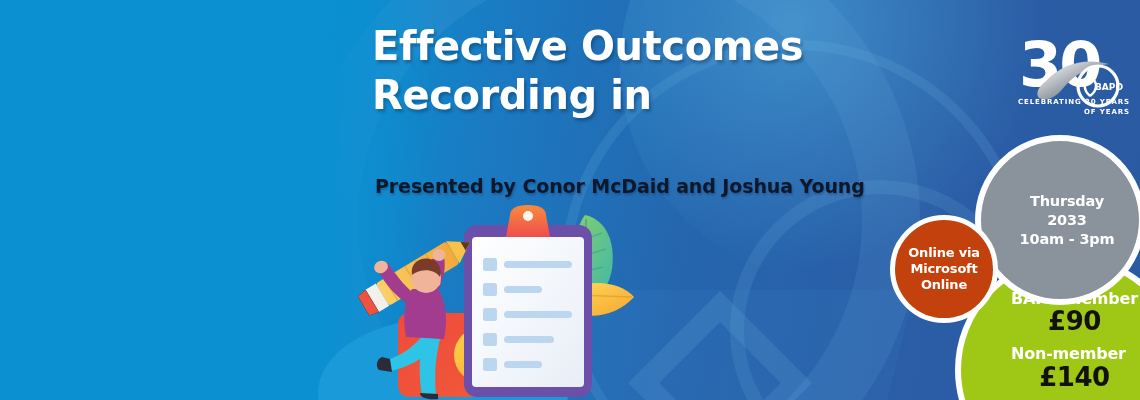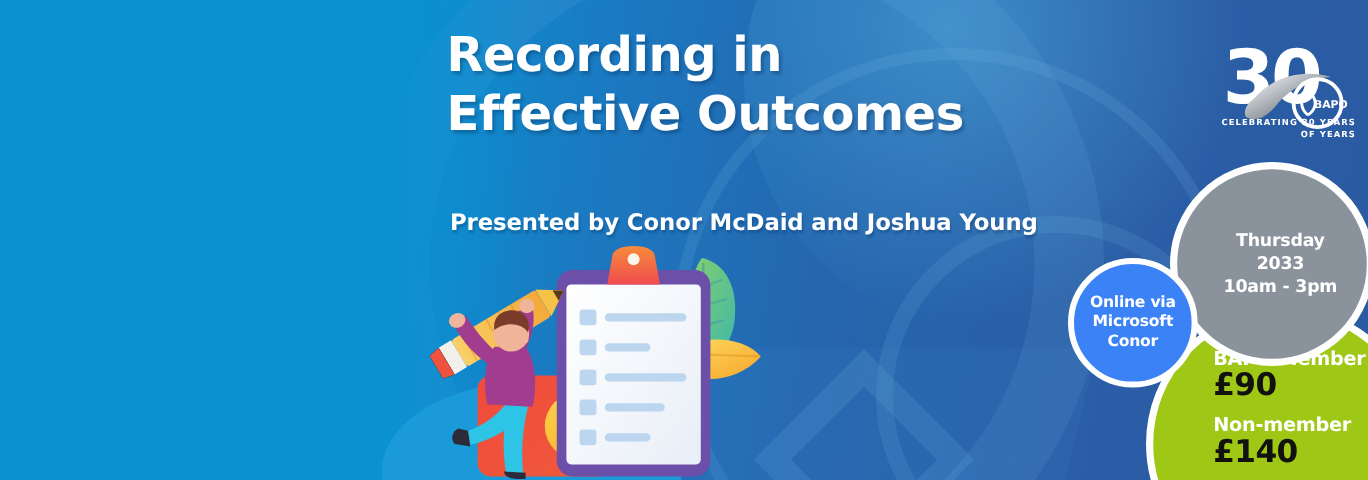--- a/index.html
+++ b/index.html
@@ -69,21 +69,21 @@
     color:#ffffff;
     font-weight:bold;
     font-size:40px;
     line-height:49px;
     letter-spacing:-0.4px;
     text-shadow:2px 3px 3px rgba(0,40,80,.35);
     white-space:nowrap;
   }
   .subtitle{
     position:absolute;left:375px;top:175px;
-    color:#ffffff;
+    color:#0f172a;
     font-weight:bold;
     font-size:19px;
     letter-spacing:-0.1px;
     text-shadow:1px 2px 2px rgba(0,40,80,.30);
     z-index:12;
     white-space:nowrap;
   }
 
   
   .illus{position:absolute;left:350px;top:205px;width:310px;height:195px;z-index:8;}
@@ -111,36 +111,36 @@
     background:#9fc715;
     border:6px solid #ffffff;
     z-index:16;
     align-items:flex-start;
     justify-content:flex-start;
   }
   .price-inner{
     padding:30px 0 0 50px;text-align:left;line-height:1.03;
   }
   .price-label{font-size:16px;color:#ffffff;font-weight:bold;letter-spacing:-0.2px;}
-  .price-value{font-size:26px;color:#11110f;font-weight:bold;letter-spacing:-0.5px;margin:1px 0 11px 0;}
+  .price-value{font-size:26px;color:#11110f;font-weight:bold;letter-spacing:-0.5px;margin:1px 0 11px 0;text-align:center;}
   .price-value.last{margin-bottom:0;}
 
   .c-date{
     left:975px;top:135px;width:170px;height:170px;
     background:#8a929b;
     border:6px solid #ffffff;
     z-index:18;
     font-size:14.5px;line-height:19px;
     letter-spacing:-0.2px;
   }
   .c-date .inner{padding-left:14px;}
 
   .c-online{
     left:890px;top:215px;width:108px;height:108px;
-    background:#3b82f6;
+    background:#c2410c;
     border:5px solid #ffffff;
     z-index:19;
     font-size:13px;line-height:16px;
     letter-spacing:-0.2px;
   }
 </style>
 </head>
 <body>
 
 <div id="banner">
@@ -150,22 +150,22 @@
   <div class="bg-arc-a"></div>
   <div class="bg-arc-b"></div>
   <div class="bg-arc-c"></div>
   <div class="bg-wedge"></div>
   <div class="bg-diamond"></div>
   <div class="bg-left-flat"></div>
   <div class="bg-left-fade"></div>
   <div class="bg-cyan-blob"></div>
 
   <div class="headline">
+    <div class="line">Effective Outcomes</div>
     <div class="line">Recording in</div>
-    <div class="line">Effective Outcomes</div>
   </div>
   <div class="subtitle">Presented by Conor McDaid and Joshua Young</div>
 
   <div class="illus">
     <svg width="310" height="195" viewBox="0 0 310 195">
       <defs>
         <linearGradient id="gClip" x1="0" y1="0" x2="0" y2="1">
           <stop offset="0" stop-color="#f78b3c"></stop>
           <stop offset="1" stop-color="#ef4d4d"></stop>
         </linearGradient>
@@ -300,17 +300,17 @@
       <div>Thursday</div>
       <div>2033</div>
       <div>10am - 3pm</div>
     </div>
   </div>
 
   <div class="circle c-online">
     <div>
       <div>Online via</div>
       <div>Microsoft</div>
-      <div>Conor</div>
+      <div>Online</div>
     </div>
   </div>
 
 </div>
 
 </body></html>

